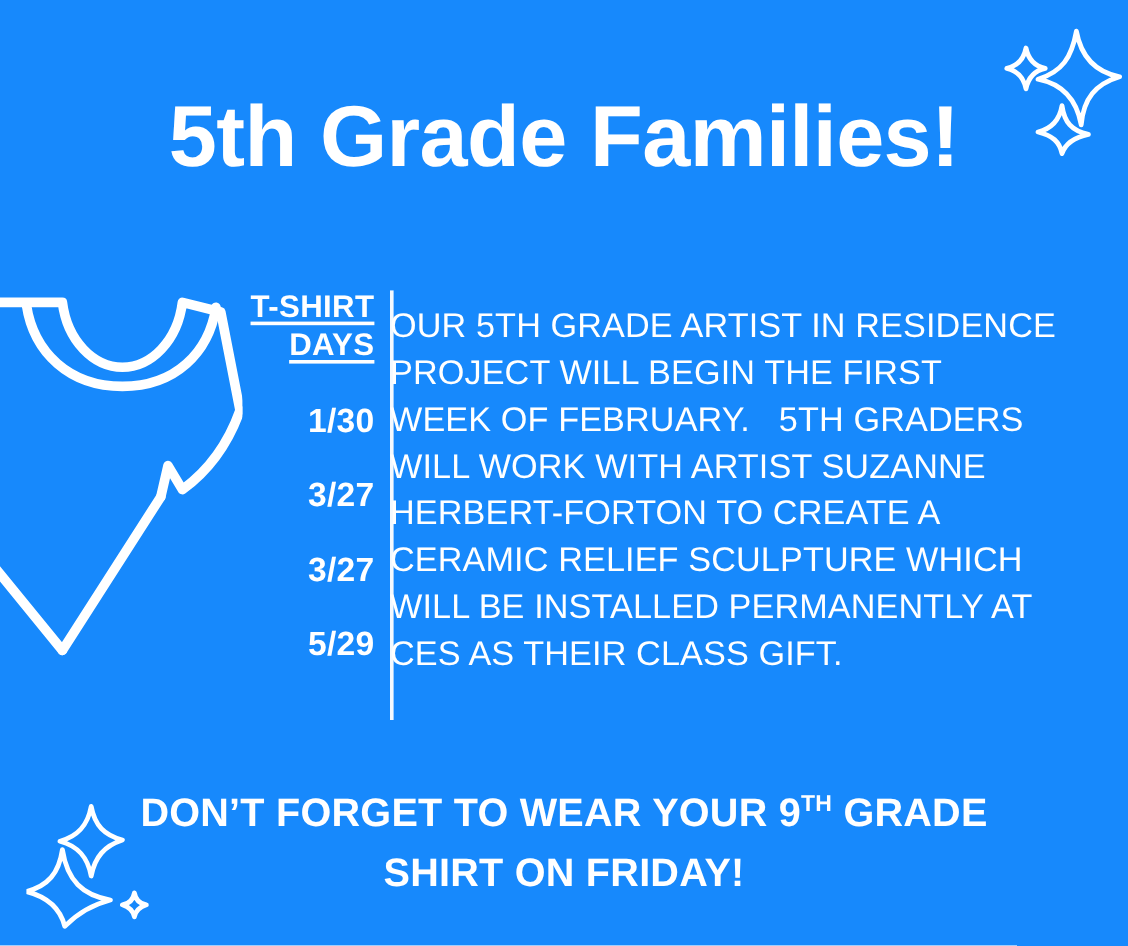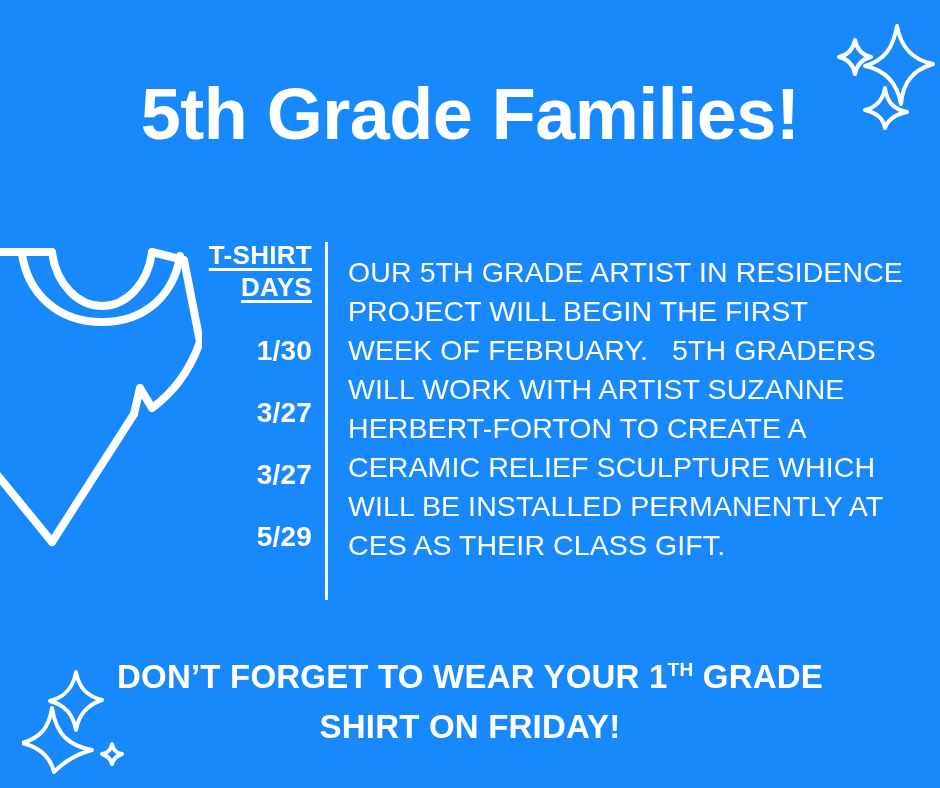--- a/index.html
+++ b/index.html
@@ -91,21 +91,21 @@
     font-size: 25px;
     font-weight: 400;
     margin-top: 22px;
     letter-spacing: 0.1px;
     white-space: nowrap;
   }
 
   
   #body-text {
     position: absolute;
-    left: 348px;
+    left: 325px;
     top: 253px;
     width: 560px;
     font-size: 28.5px;
     font-weight: 400;
     line-height: 39px;
     letter-spacing: 0.1px;
     text-transform: uppercase;
   }
 
   
@@ -228,17 +228,17 @@
     <div>PROJECT WILL BEGIN THE FIRST</div>
     <div style="white-space:pre;">WEEK OF FEBRUARY.   5TH GRADERS</div>
     <div>WILL WORK WITH ARTIST SUZANNE</div>
     <div>HERBERT-FORTON TO CREATE A</div>
     <div>CERAMIC RELIEF SCULPTURE WHICH</div>
     <div>WILL BE INSTALLED PERMANENTLY AT</div>
     <div>CES AS THEIR CLASS GIFT.</div>
   </div>
 
   <div id="footer-text">
-    <div><span>DON’T FORGET TO WEAR YOUR 1</span><sup>TH</sup><span> GRADE</span></div>
+    <div><span>DON’T FORGET TO WEAR YOUR 9</span><sup>TH</sup><span> GRADE</span></div>
     <div>SHIRT ON FRIDAY!</div>
   </div>
 
 </div>
 
 </body></html>

